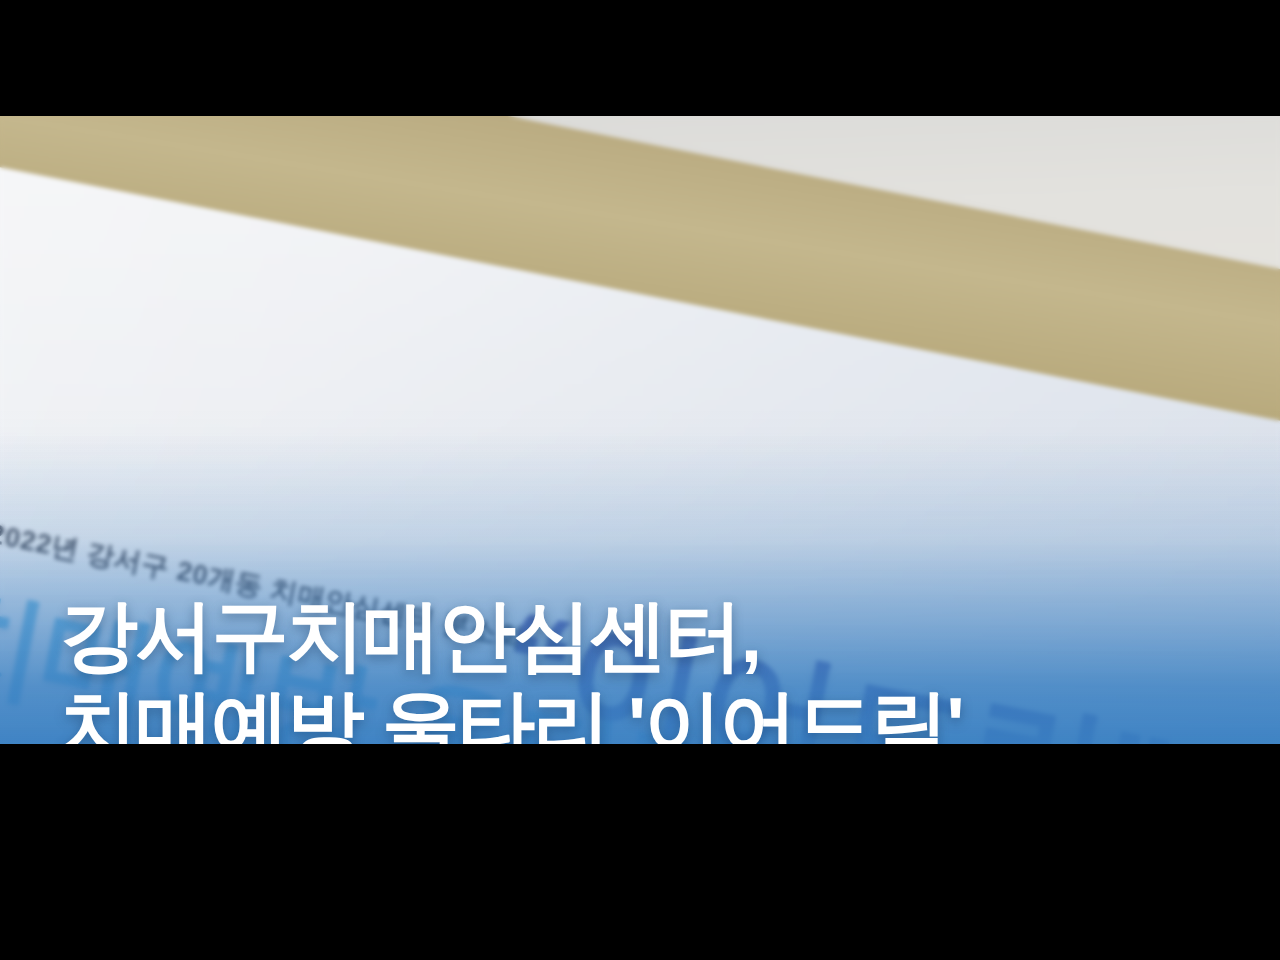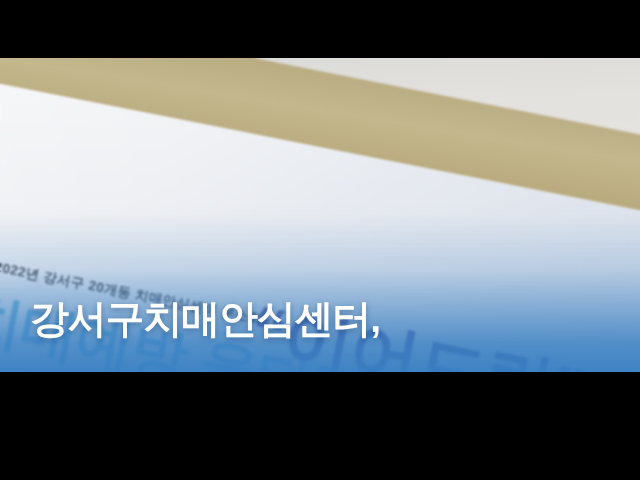--- a/index.html
+++ b/index.html
@@ -106,18 +106,19 @@
     </div>
 
     <div id="photo-blur"></div>
     <div id="cast"></div>
   </div>
 
   <div id="overlay"></div>
 
   <div id="headline">
     <span class="ln">강서구치매안심센터,</span>
+    <span class="ln">치매예방 울타리 '이어드림'</span>
   </div>
 
   <div class="bar" id="bar-top"></div>
   <div class="bar" id="bar-bottom"></div>
 
 </div>
 
 </body></html>

